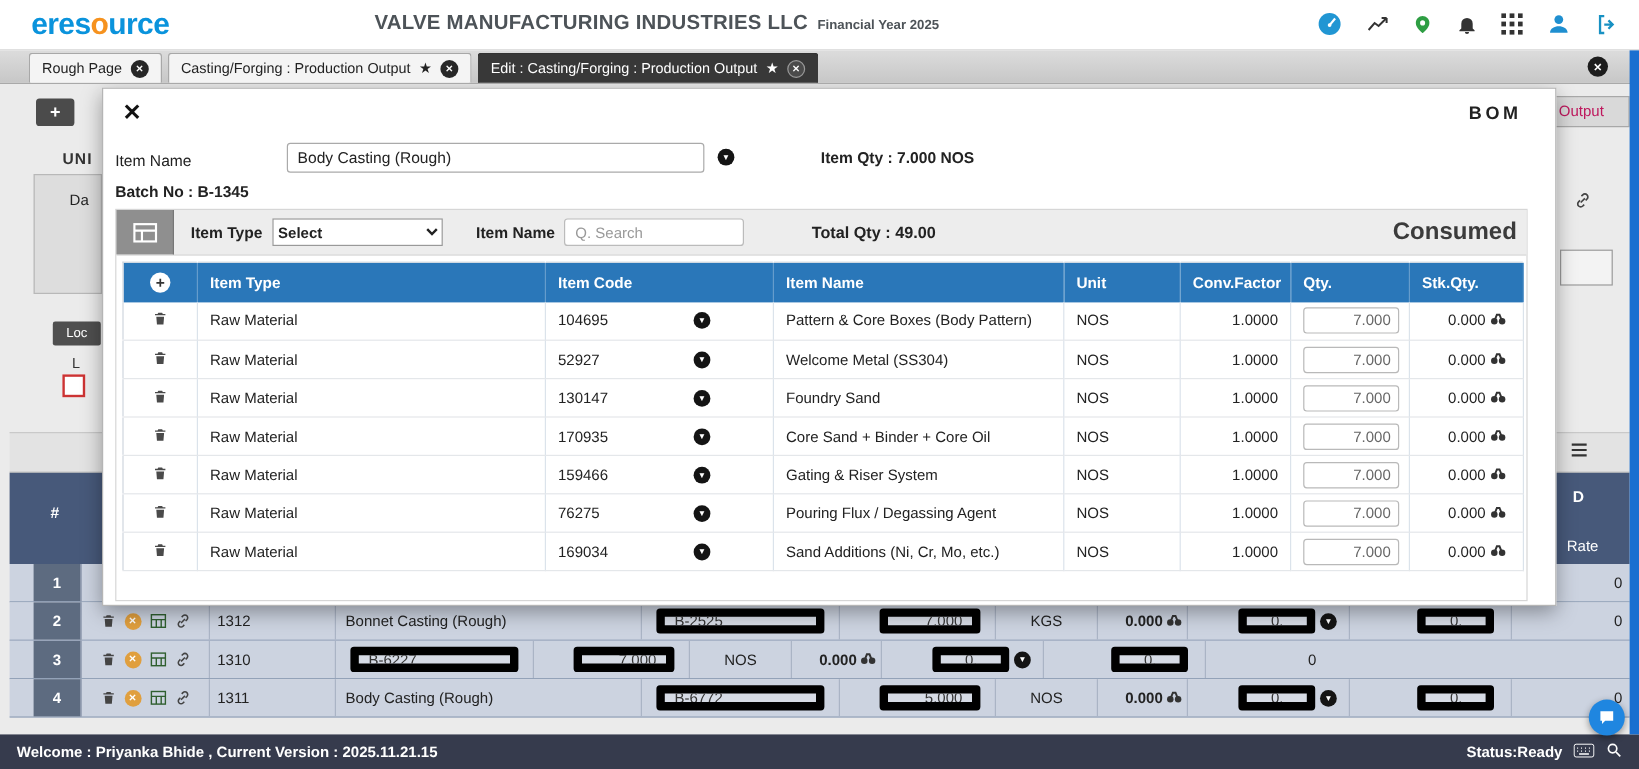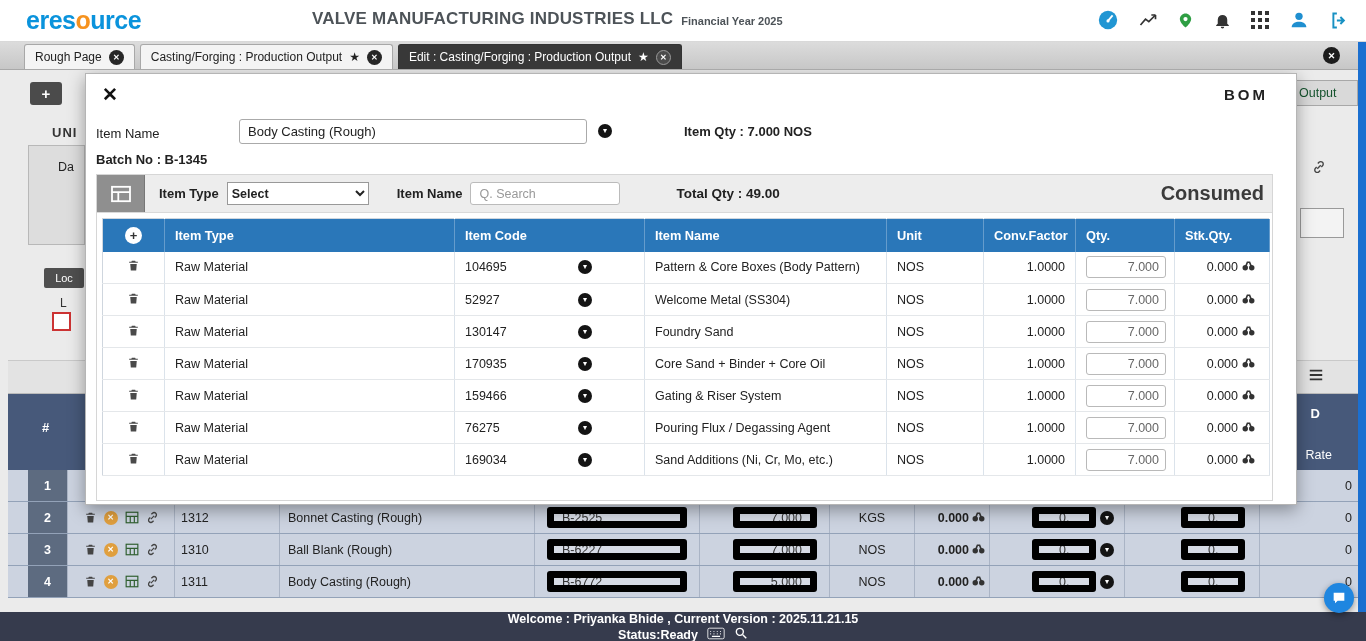--- a/index.html
+++ b/index.html
@@ -24,21 +24,21 @@
   .tab.active .tab-close{background:#4b4b4b;border:1px solid #9a9a9a;}
   .tab-star{font-size:12px;line-height:1;}
   .tab.active .tab-star{color:#fff;}
   .closeall{margin-left:auto;margin-right:26px;align-self:center;width:17px;height:17px;border-radius:50%;background:#1c1c1c;color:#fff;font-size:9px;display:flex;align-items:center;justify-content:center;font-weight:bold;}
 
   
   .content{position:absolute;left:0;top:70px;width:1366px;height:542px;background:#ebebeb;overflow:hidden;}
 
   
   .plus-btn{position:absolute;left:30px;top:12px;width:32px;height:23px;background:#4b4b4b;color:#fff;font-size:15px;font-weight:bold;display:flex;align-items:center;justify-content:center;border-radius:3px;z-index:1;}
-  .out-frag{position:absolute;left:1290px;top:10px;width:68px;height:26px;background:#d9d9d9;border:1px solid #a8a8a8;font-size:12.5px;color:#14532d;display:flex;align-items:center;padding-left:8px;z-index:1;}
+  .out-frag{position:absolute;left:1290px;top:10px;width:68px;height:26px;background:#d9d9d9;border:1px solid #a8a8a8;font-size:12.5px;color:#be185d;display:flex;align-items:center;padding-left:8px;z-index:1;}
   .uni-frag{position:absolute;left:52px;top:55px;font-size:13px;font-weight:bold;color:#333;letter-spacing:1px;z-index:1;}
   .left-panel{position:absolute;left:28px;top:75px;width:57px;height:100px;background:#dddddd;border:1px solid #b8b8b8;z-index:1;}
   .da-frag{position:absolute;left:58px;top:90px;font-size:12.5px;color:#222;z-index:2;}
   .chain-frag{position:absolute;left:1312px;top:90px;z-index:1;}
   .right-box{position:absolute;left:1300px;top:138px;width:44px;height:30px;background:#f3f3f3;border:1px solid #999;z-index:1;}
   .loc-chip{position:absolute;left:44px;top:198px;width:40px;height:20px;background:#4f4f4f;color:#fff;font-size:11px;display:flex;align-items:center;justify-content:center;border-radius:2px;z-index:1;}
   .l-frag{position:absolute;left:60px;top:226px;font-size:12px;color:#333;z-index:1;}
   .red-box{position:absolute;left:52px;top:242px;width:19px;height:19px;border:2px solid #c33;background:#fff;z-index:1;}
   .deta-bar{position:absolute;left:8px;top:290px;width:1350px;height:34px;background:#e3e3e3;border-top:1px solid #c9c9c9;border-bottom:1px solid #bbb;display:flex;align-items:center;z-index:1;}
   .deta-txt{font-size:13px;font-weight:bold;color:#333;margin-left:16px;letter-spacing:.5px;margin-top:44px;}
@@ -99,21 +99,21 @@
   .mtable td.cact{text-align:center;padding:0;}
   .code-wrap{display:flex;align-items:center;justify-content:space-between;padding-right:42px;}
   .tconv{text-align:right;}
   .tqty{text-align:right;padding-right:10px;}
   .mqty-in{width:80px;height:22px;border:1px solid #b9b9b9;border-radius:3px;text-align:right;color:#666;font-size:12.5px;padding:0 6px;background:#fff;font-family:inherit;}
   .stk-wrap{display:flex;align-items:center;justify-content:flex-end;gap:4px;padding-right:4px;}
   .cchev{display:inline-flex;width:14px;height:14px;min-width:14px;border-radius:50%;background:#141414;color:#fff;font-size:8px;align-items:center;justify-content:center;line-height:1;}
   .hplus{display:inline-flex;width:17px;height:17px;border-radius:50%;background:#fff;color:#333;font-size:13px;font-weight:bold;align-items:center;justify-content:center;line-height:1;}
 
   
-  .statusbar{position:absolute;left:0;top:612px;width:1366px;height:29px;background:#363b4d;color:#fff;display:flex;align-items:center;justify-content:space-between;padding:0 14px;z-index:30;flex-direction:column;}
+  .statusbar{position:absolute;left:0;top:612px;width:1366px;height:29px;background:#363b4d;color:#fff;display:flex;align-items:center;justify-content:space-between;padding:0 14px;z-index:30;}
   .sb-left{font-size:12.5px;font-weight:bold;}
   .sb-right{display:flex;align-items:center;gap:9px;font-size:12.5px;font-weight:bold;}
 
   
   .vscroll{position:absolute;right:0;top:42px;width:8px;height:570px;background:#1a6fd0;z-index:40;}
   .chat-fab{position:absolute;left:1324px;top:583px;width:30px;height:30px;border-radius:50%;background:#1f86e0;display:flex;align-items:center;justify-content:center;box-shadow:0 2px 6px rgba(0,0,0,.4);z-index:50;}
 </style>
 </head>
 <body>
 
@@ -347,21 +347,20 @@
         </span>
       <span class="b-ic">
           <svg width="13" height="13" viewBox="0 0 24 24" fill="none" stroke="#444" stroke-width="2.4">
             <path d="M9 15 L15 9"></path>
             <path d="M10 6 l2-2 a4 4 0 0 1 6 6 l-2 2"></path>
             <path d="M14 18 l-2 2 a4 4 0 0 1 -6 -6 l2 -2"></path>
           </svg>
         </span>
     </div>
     <div class="bcell w-code">1310</div>
-    <div class="bcell w-name">Ball Blank (Rough)</div>
     <div class="bcell w-batch">
         <input class="binput batch-in" value="B-6227" style="">
       </div>
     <div class="bcell w-qty">
         <input class="binput qty-in" value="7.000" style="">
       </div>
     <div class="bcell w-unit">NOS</div>
     <div class="bcell w-stk">
         <span>0.000</span>
         <span><svg width="13" height="11" viewBox="0 0 24 20" fill="#333">

